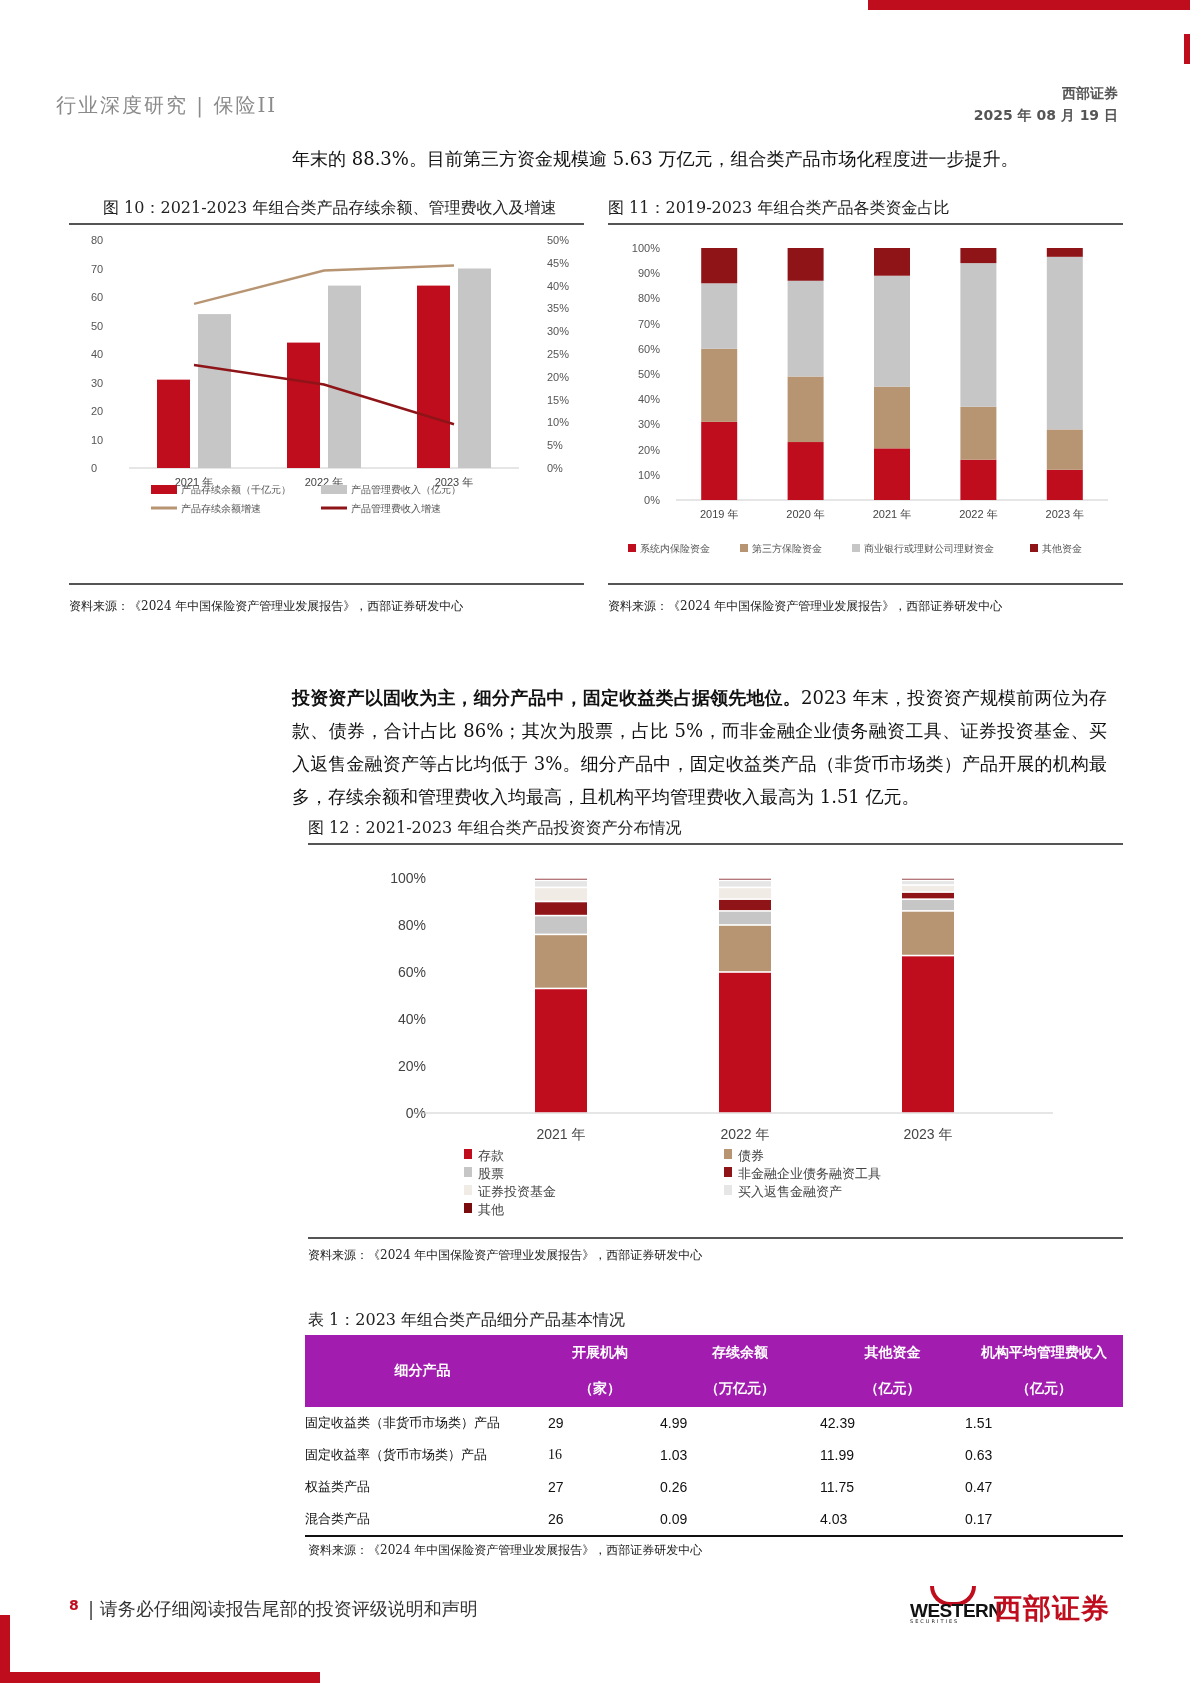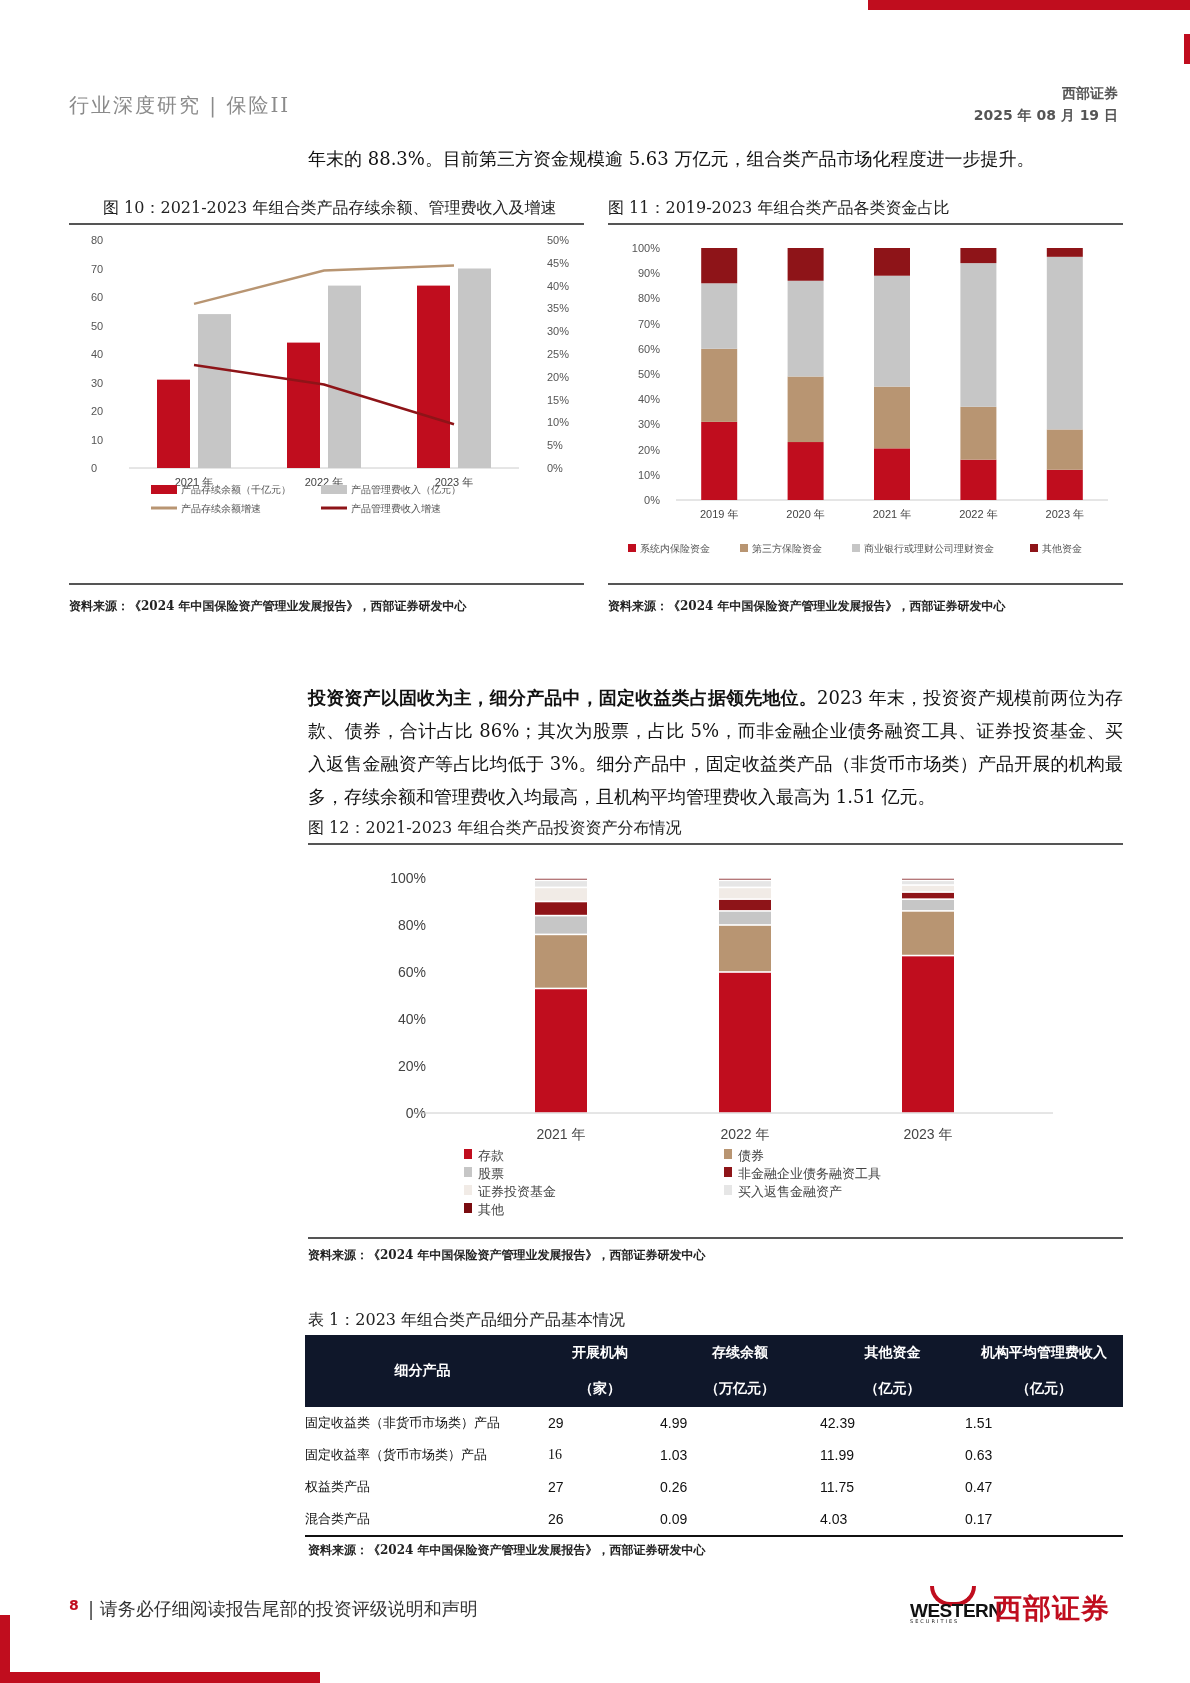--- a/index.html
+++ b/index.html
@@ -1,28 +1,28 @@
 <!DOCTYPE html>
 <html><head>
 <meta charset="utf-8">
 <style>
   html,body{margin:0;padding:0;background:#fff;}
   body{width:1190px;height:1683px;position:relative;overflow:hidden;font-family:"DejaVu Sans","Liberation Sans",sans-serif;color:#111;}
   .abs{position:absolute;}
   .topbar{left:868px;top:0;width:322px;height:10px;background:#c00d1e;}
   .sidetick{left:1184px;top:34px;width:6px;height:30px;background:#c00d1e;}
-  .hdr-left{left:69px;top:92px;font-size:20px;color:#8a8a8a;letter-spacing:2px;font-family:"DejaVu Serif",serif;}
+  .hdr-left{left:56px;top:92px;font-size:20px;color:#8a8a8a;letter-spacing:2px;font-family:"DejaVu Serif",serif;}
   .hdr-right{right:72px;top:82px;text-align:right;font-size:14px;font-weight:bold;color:#555;line-height:22px;}
-  .body-text{left:308px;width:815px;font-size:18px;line-height:33px;color:#111;font-family:"DejaVu Serif",serif;text-align:justify;}
+  .body-text{left:292px;width:815px;font-size:18px;line-height:33px;color:#111;font-family:"DejaVu Serif",serif;text-align:justify;}
   .fig-title{font-size:16px;color:#222;font-family:"DejaVu Serif",serif;}
   .rule{height:2px;background:#555;}
-  .source{font-size:12px;color:#222;font-family:"DejaVu Serif",serif;font-weight:bold;}
+  .source{font-size:12px;color:#222;font-family:"DejaVu Serif",serif;}
   svg text{font-family:"Liberation Sans",sans-serif;}
   table.t1{border-collapse:collapse;font-size:14px;font-family:"Liberation Sans",sans-serif;}
-  .t1 th{background:#0f172a;color:#fff;font-weight:bold;height:34px;font-size:14px;}
+  .t1 th{background:#a21caf;color:#fff;font-weight:bold;height:34px;font-size:14px;}
   .t1 td{height:32px;padding:0;color:#111;}
   .footer-num{left:69px;top:1597px;font-size:14px;color:#c00d1e;font-weight:bold;}
   .footer-txt{left:88px;top:1597px;font-size:18px;color:#333;font-family:"DejaVu Serif",serif;}
   .bl-v{left:0;top:1615px;width:10px;height:68px;background:#c00d1e;}
   .bl-h{left:0;top:1672px;width:320px;height:11px;background:#c00d1e;}
   .logo-en{left:910px;top:1600px;font-size:19px;font-weight:bold;color:#111;font-family:"Liberation Sans",sans-serif;letter-spacing:-0.5px;}
   .logo-en-sub{left:910px;top:1618px;font-size:5px;letter-spacing:2px;color:#111;}
   .logo-cn{left:994px;top:1590px;font-size:28px;font-weight:bold;color:#c00d1e;letter-spacing:1px;}
   .horn{left:930px;top:1586px;width:38px;height:16px;border:4px solid #c00d1e;border-top:none;border-radius:0 0 20px 20px;}
 </style>

